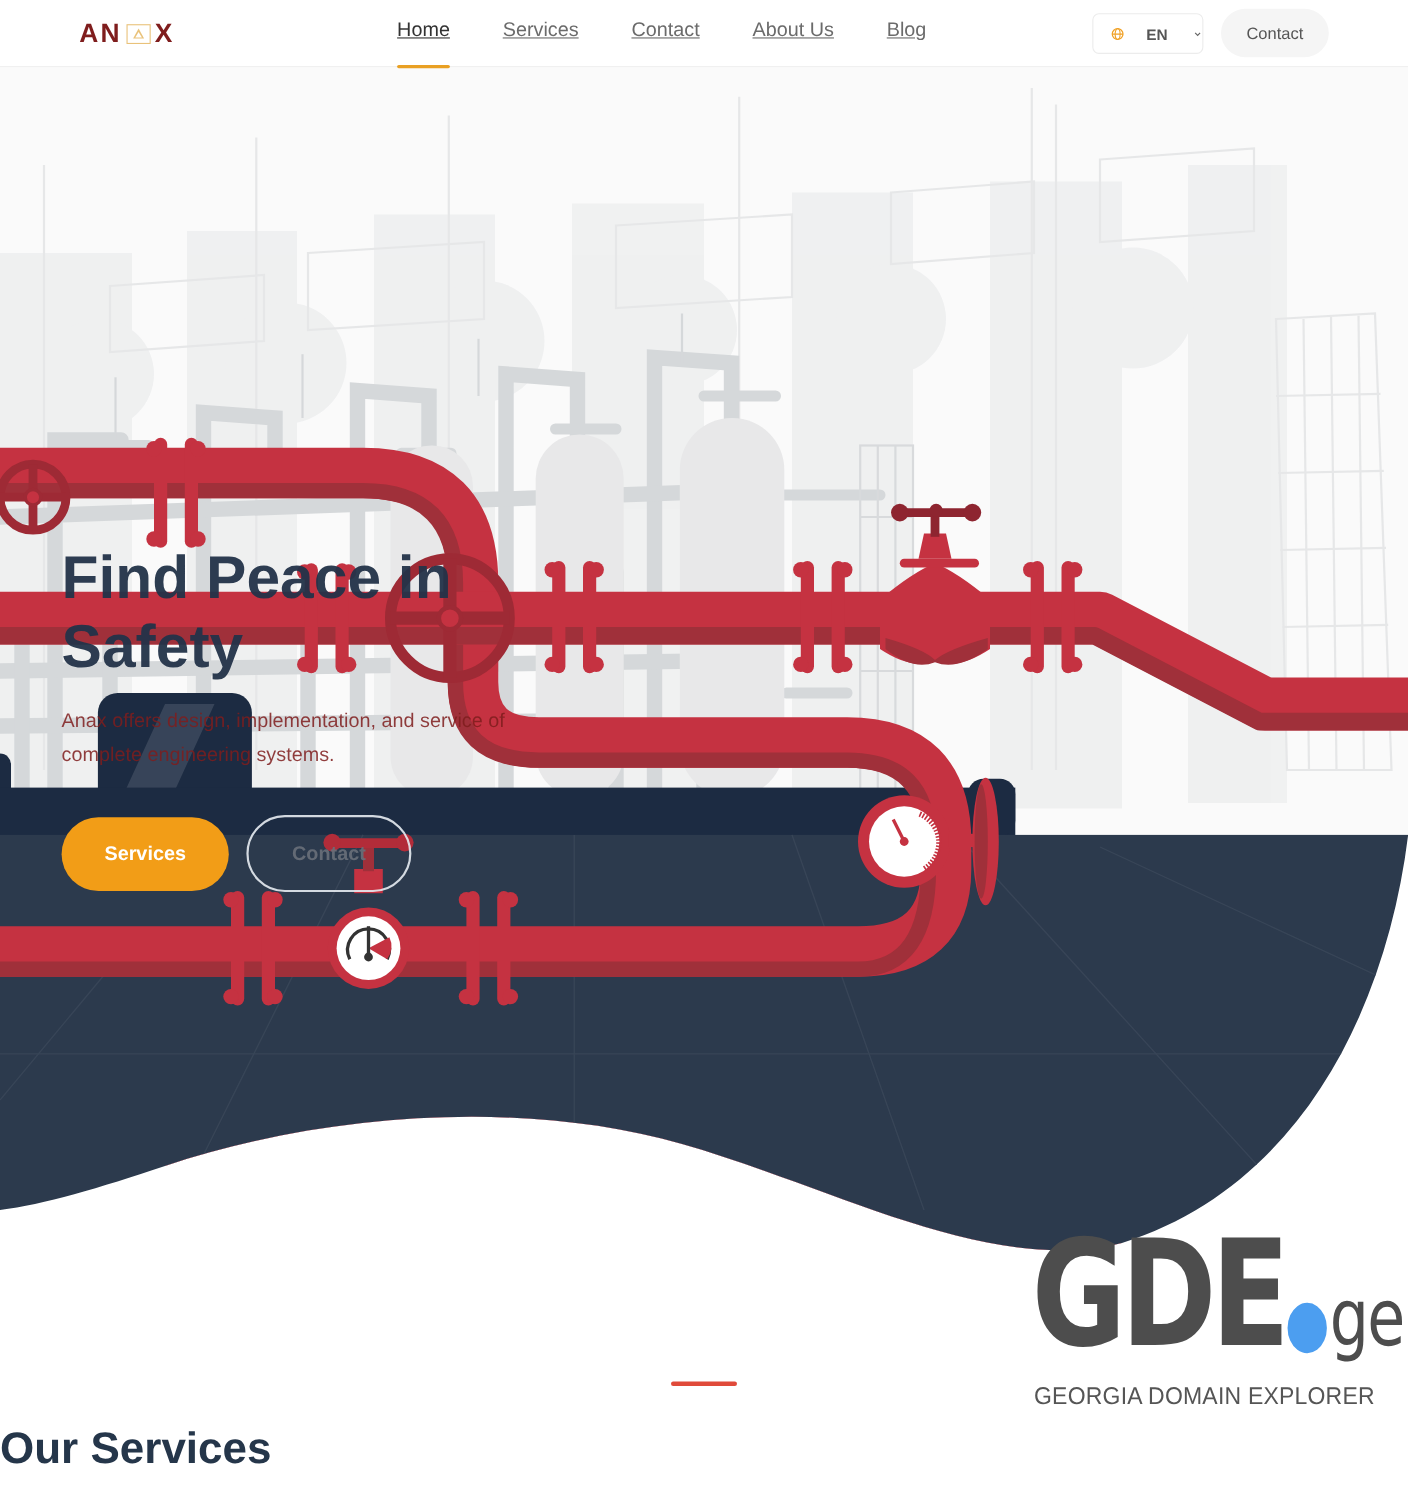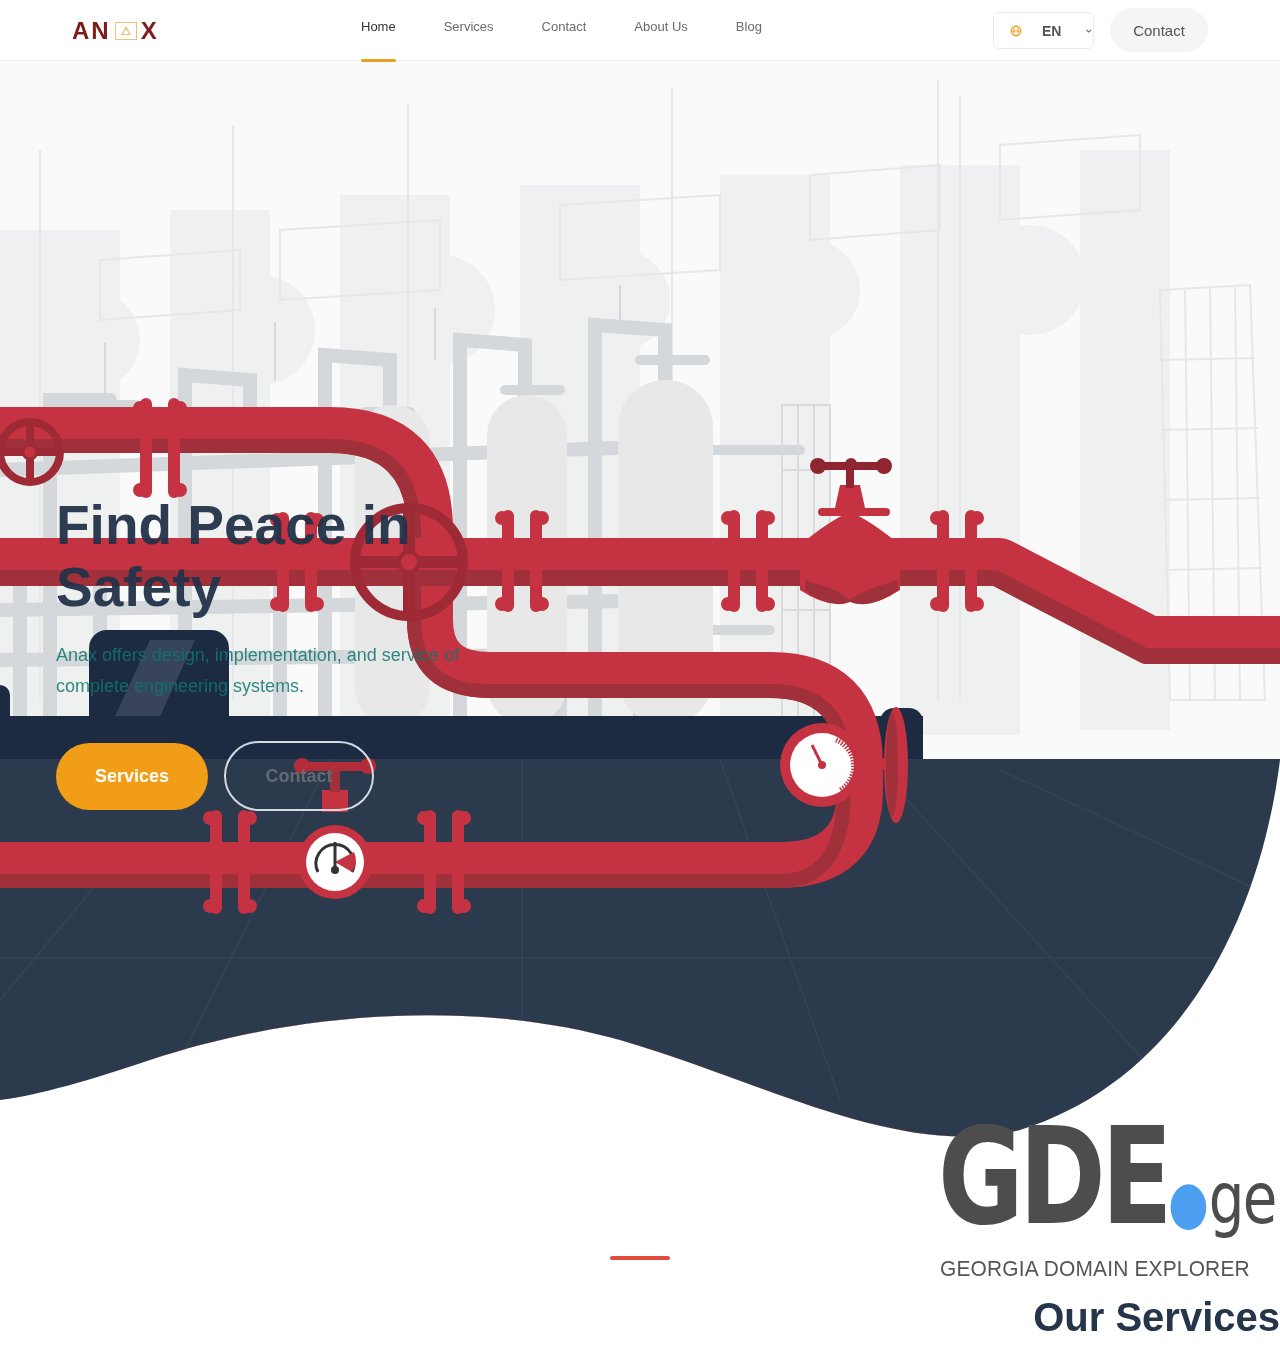--- a/index.html
+++ b/index.html
@@ -6,47 +6,47 @@
   html, body { width: 1280px; height: 1360px; overflow: hidden; background: #ffffff; }
   body { font-family: "Liberation Sans", sans-serif; position: relative; color: #2c3e50; }
 
   
   .header { position: absolute; top: 0; left: 0; width: 1280px; height: 61px; background: #fff; border-bottom: 1px solid #f0f0f0; z-index: 20; }
   .logo { position: absolute; left: 72px; top: 18px; height: 26px; display: flex; align-items: center; font-weight: 700; font-size: 24px; color: #7f1d1d; letter-spacing: 2px; }
   .logo .logo-box { display: inline-block; width: 22px; height: 18px; border: 1.5px solid #e9c27a; margin: 0 4px; position: relative; }
   .logo .logo-box::after { content: ""; position: absolute; left: 5px; top: 3px; width: 0; height: 0; border-left: 5px solid transparent; border-right: 5px solid transparent; border-bottom: 9px solid #e9c27a; }
   .logo .logo-box::before { content: ""; position: absolute; left: 7px; top: 6px; width: 0; height: 0; border-left: 3px solid transparent; border-right: 3px solid transparent; border-bottom: 5px solid #fff; z-index: 2; }
   .nav { position: absolute; left: 361px; top: 0; height: 61px; display: flex; }
-  .nav-item { font-size: 13px; color: #6b6b6b; height: 61px; line-height: 54px; margin-right: 48px; position: relative; cursor: pointer; }
+  .nav-item { font-size: 18px; color: #6b6b6b; height: 61px; line-height: 54px; margin-right: 48px; position: relative; cursor: pointer; text-decoration: underline; }
   .nav-item.active { color: #333; }
   .nav-item.active::after { content: ""; position: absolute; left: 0; right: 0; bottom: -1px; height: 3px; background: #e9a023; border-radius: 2px; }
   .lang { position: absolute; left: 993px; top: 12px; width: 101px; height: 37px; border: 1px solid #ececec; border-radius: 6px; display: flex; align-items: center; padding-left: 16px; gap: 20px; font-weight: 700; font-size: 14px; color: #555; cursor: pointer; text-align: center; }
   .lang .globe { width: 16px; height: 16px; }
   .lang .chev { width: 10px; height: 10px; margin-left: 4px; }
   .contact-btn { position: absolute; left: 1110px; top: 8px; width: 98px; height: 44px; background: #f5f5f5; border-radius: 22px; font-size: 15px; color: #555; display: flex; align-items: center; justify-content: center; cursor: pointer; }
 
   
   .hero-art { position: absolute; left: 0; top: 61px; width: 1280px; height: 1100px; z-index: 1; }
 
   
   .hero-title { position: absolute; left: 56px; top: 494px; width: 440px; font-size: 55px; line-height: 62px; font-weight: 700; color: #233349; z-index: 5; opacity: 0.95; }
-  .hero-desc { position: absolute; left: 56px; top: 640px; width: 440px; font-size: 18px; line-height: 31px; color: #0f766e; z-index: 5; opacity: 0.85; }
+  .hero-desc { position: absolute; left: 56px; top: 640px; width: 440px; font-size: 18px; line-height: 31px; color: #7f1d1d; z-index: 5; opacity: 0.85; }
   .btn-services { position: absolute; left: 56px; top: 743px; width: 152px; height: 67px; border-radius: 34px; background: #f29d17; color: #fff; font-weight: 700; font-size: 18px; display: flex; align-items: center; justify-content: center; z-index: 5; cursor: pointer; }
   .btn-contact-outline { position: absolute; left: 224px; top: 741px; width: 150px; height: 70px; border-radius: 35px; border: 2px solid #e7ecf2; color: #6a707a; font-weight: 700; font-size: 18px; display: flex; align-items: center; justify-content: center; z-index: 5; cursor: pointer; background: transparent; opacity: 0.9; }
 
   
   .gde { position: absolute; left: 938px; top: 1110px; width: 310px; height: 180px; z-index: 6; }
   .gde-main { font-family: "DejaVu Sans", sans-serif; font-weight: 700; font-size: 134px; line-height: 134px; color: #4d4d4d; letter-spacing: -6px; transform: scaleX(0.78); transform-origin: left top; white-space: nowrap; position: absolute; left: 0; top: 0; }
   .gde-main .dot { color: #4c9ef0; font-size: 60px; letter-spacing: 0; }
   .gde-main .ge { font-size: 72px; letter-spacing: -2px; font-weight: 500; }
   .gde-sub { position: absolute; left: 2px; top: 146px; font-size: 22px; color: #555; letter-spacing: 0.2px; white-space: nowrap; transform: scaleX(0.95); transform-origin: left top; }
 
   
   .section-bar { position: absolute; left: 610px; top: 1256px; width: 60px; height: 4px; border-radius: 2px; background: #e04a3a; z-index: 6; }
-  .section-title { position: absolute; left: 0; width: 1280px; top: 1295px; text-align: right; font-size: 40px; font-weight: 700; color: #25364a; z-index: 6; }
+  .section-title { position: absolute; left: 0; width: 1280px; top: 1295px; text-align: left; font-size: 40px; font-weight: 700; color: #25364a; z-index: 6; }
 </style>
 </head>
 <body>
 
 <header class="header">
   <div class="logo">
     <span>AN</span>
       <span class="logo-box"></span>
       <span>X</span>
   </div>

